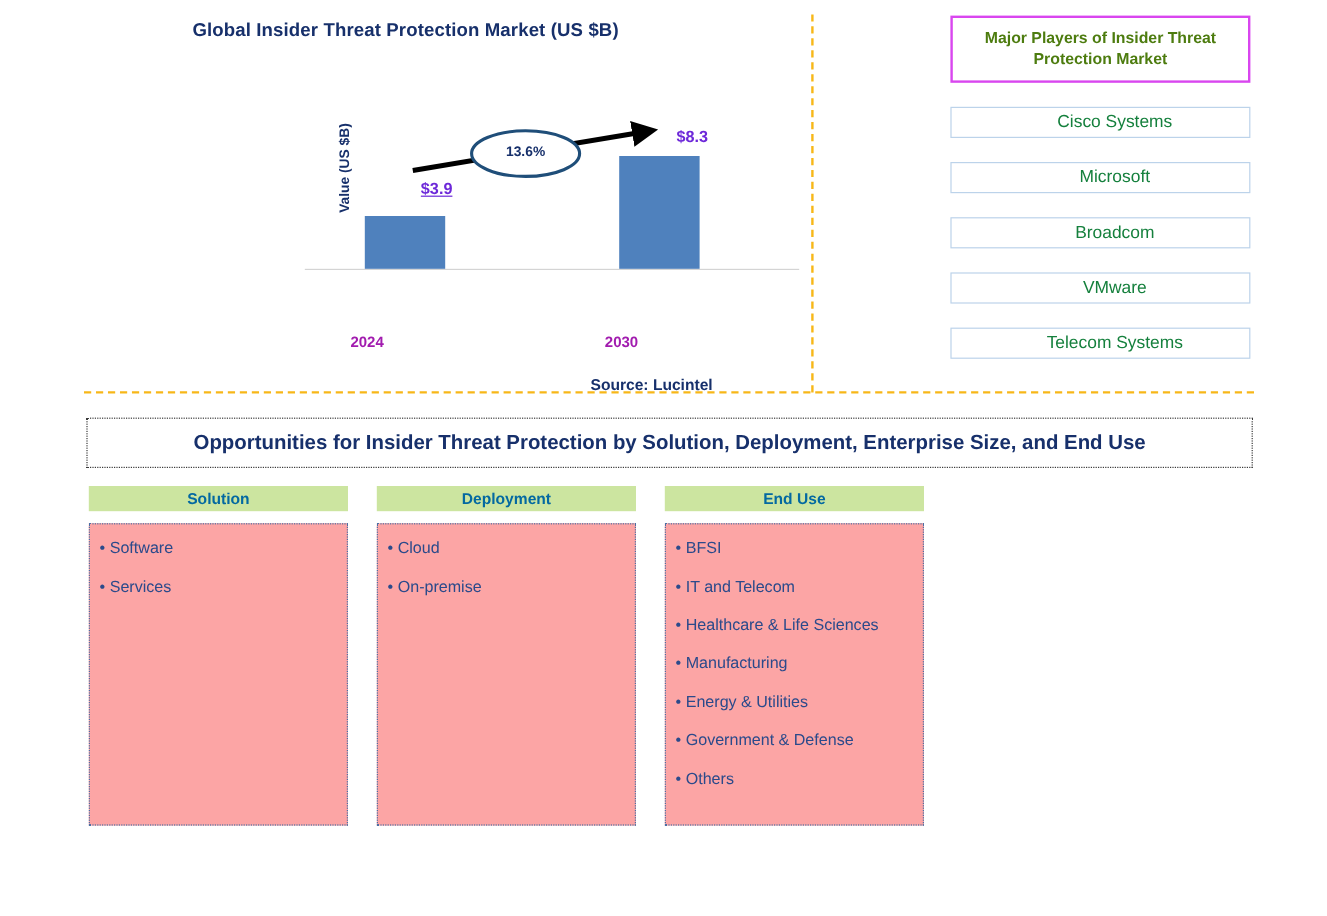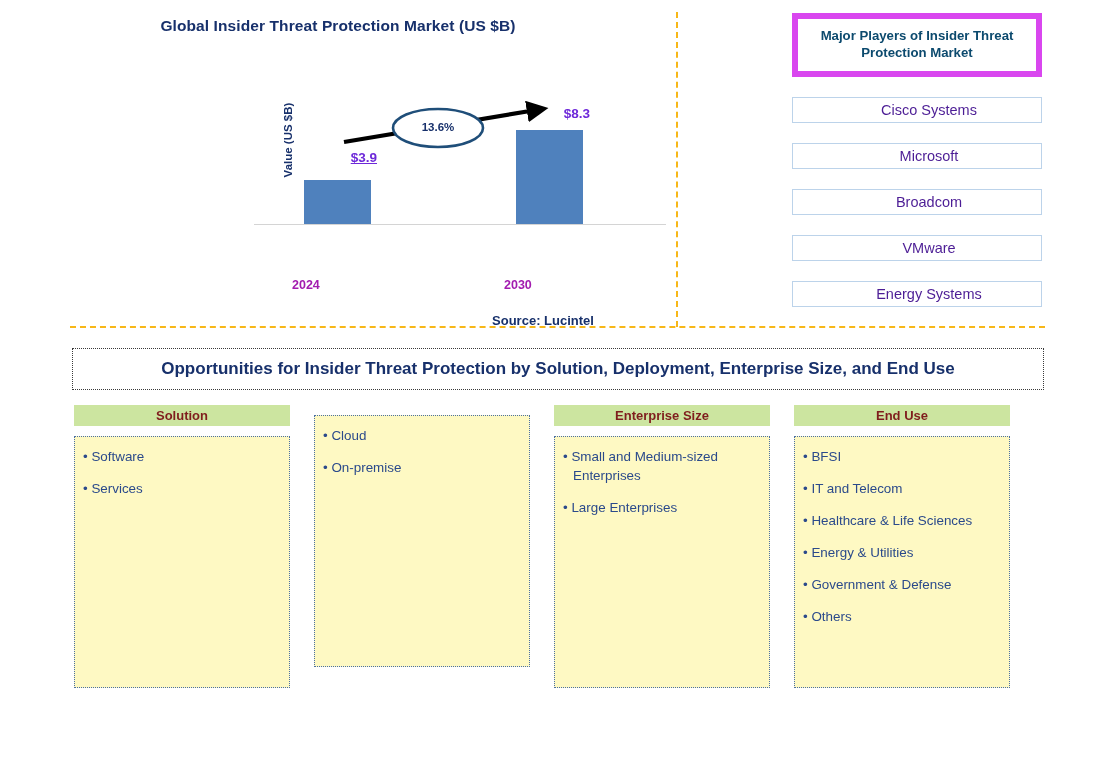--- a/index.html
+++ b/index.html
@@ -106,38 +106,38 @@
     text-align: center;
     font-size: 13px;
     font-weight: bold;
     color: #17306b;
     margin-top: 12px;
   }
 
   
   #players-panel { left: 792px; top: 13px; width: 250px; }
   #players-title-box {
-    border: 6px solid #d946ef;
+    border: 2px solid #d946ef;
     background: #ffffff;
     padding: 8px 6px 9px;
     text-align: center;
     font-size: 13.2px;
     font-weight: bold;
-    color: #0c4a6e;
+    color: #4d7c0f;
     line-height: 1.32;
   }
   .player-box {
     margin-top: 20px;
     border: 1px solid #bcd3ea;
     background: #ffffff;
     height: 24px;
     line-height: 24px;
     text-align: center;
     font-size: 14.5px;
-    color: #4c1d95;
+    color: #15803d;
     padding-left: 24px;
   }
 
   
   #opportunities-banner {
     left: 72px; top: 348px;
     width: 970px; height: 40px;
     border: 1px dotted #3a3a3a;
     background: #ffffff;
     display: flex;
@@ -156,29 +156,29 @@
     gap: 24px;
   }
   .segment-col { width: 216px; }
   .segment-header {
     background: #cce5a0;
     height: 21px;
     line-height: 21px;
     text-align: center;
     font-size: 13px;
     font-weight: bold;
-    color: #7f1d1d;
+    color: #0369a1;
   }
   .segment-body {
     margin-top: 10px;
     border: 1px dotted #4a6fa5;
     height: 252px;
     padding: 10px 8px 0 8px;
     box-sizing: border-box;
-    background: #fef9c3;
+    background: #fca5a5;
   }
   .segment-item {
     font-size: 13.4px;
     color: #2b4a8b;
     line-height: 1.42;
     margin-bottom: 13px;
     padding-left: 10px;
     text-indent: -10px;
   }
 </style>
@@ -218,55 +218,50 @@
 </div>
 
 <div class="abs" id="source-text">Source: Lucintel</div>
 
 <div class="abs" id="players-panel">
   <div id="players-title-box">Major Players of Insider Threat Protection Market</div>
   <div class="player-box">Cisco Systems</div>
   <div class="player-box">Microsoft</div>
   <div class="player-box">Broadcom</div>
   <div class="player-box">VMware</div>
-  <div class="player-box">Energy Systems</div>
+  <div class="player-box">Telecom Systems</div>
 </div>
 
 <div class="abs" id="opportunities-banner">Opportunities for Insider Threat Protection by Solution, Deployment, Enterprise Size, and End Use</div>
 
 <div class="abs" id="segment-columns">
 
   <div class="segment-col">
     <div class="segment-header">Solution</div>
     <div class="segment-body">
       <div class="segment-item">• Software</div>
       <div class="segment-item">• Services</div>
     </div>
   </div>
 
   <div class="segment-col">
+    <div class="segment-header">Deployment</div>
     <div class="segment-body">
       <div class="segment-item">• Cloud</div>
       <div class="segment-item">• On-premise</div>
     </div>
   </div>
 
-  <div class="segment-col">
-    <div class="segment-header">Enterprise Size</div>
-    <div class="segment-body">
-      <div class="segment-item">• Small and Medium-sized Enterprises</div>
-      <div class="segment-item">• Large Enterprises</div>
-    </div>
-  </div>
 
   <div class="segment-col">
     <div class="segment-header">End Use</div>
     <div class="segment-body">
       <div class="segment-item">• BFSI</div>
       <div class="segment-item">• IT and Telecom</div>
       <div class="segment-item">• Healthcare &amp; Life Sciences</div>
+      <div class="segment-item">• Manufacturing</div>
       <div class="segment-item">• Energy &amp; Utilities</div>
       <div class="segment-item">• Government &amp; Defense</div>
       <div class="segment-item">• Others</div>
     </div>
   </div>
 
 </div>
 
 </body></html>

